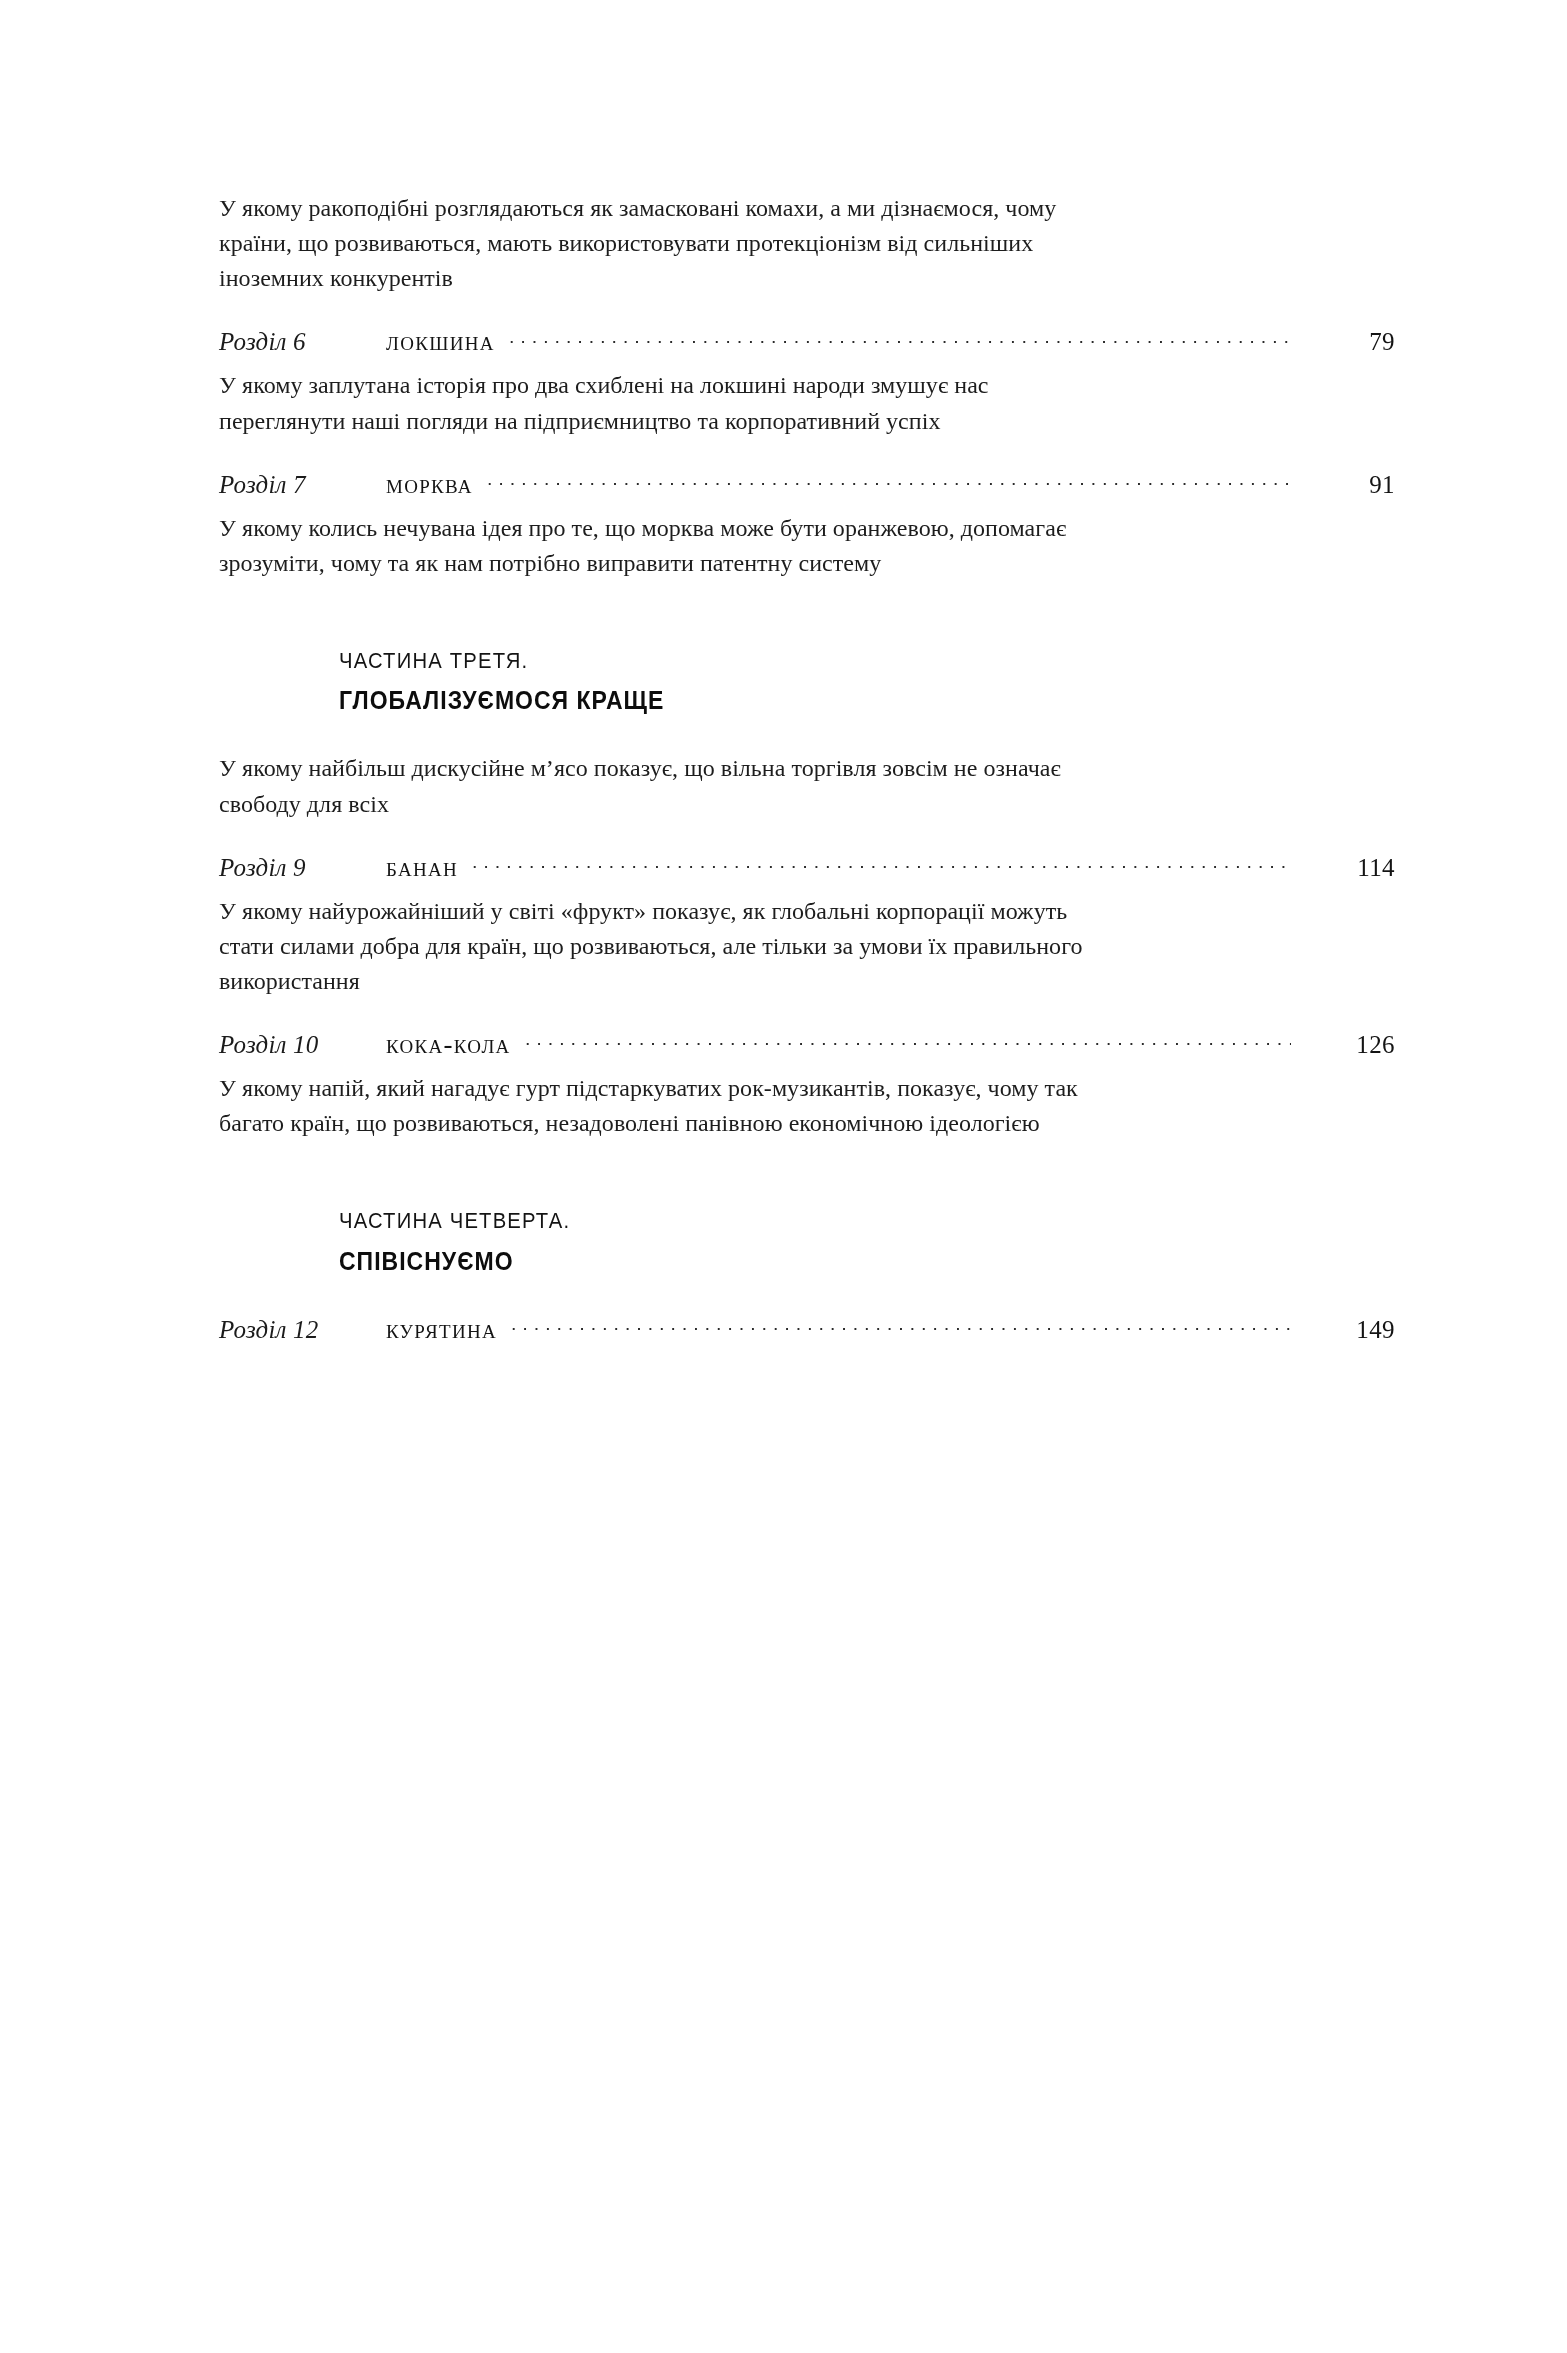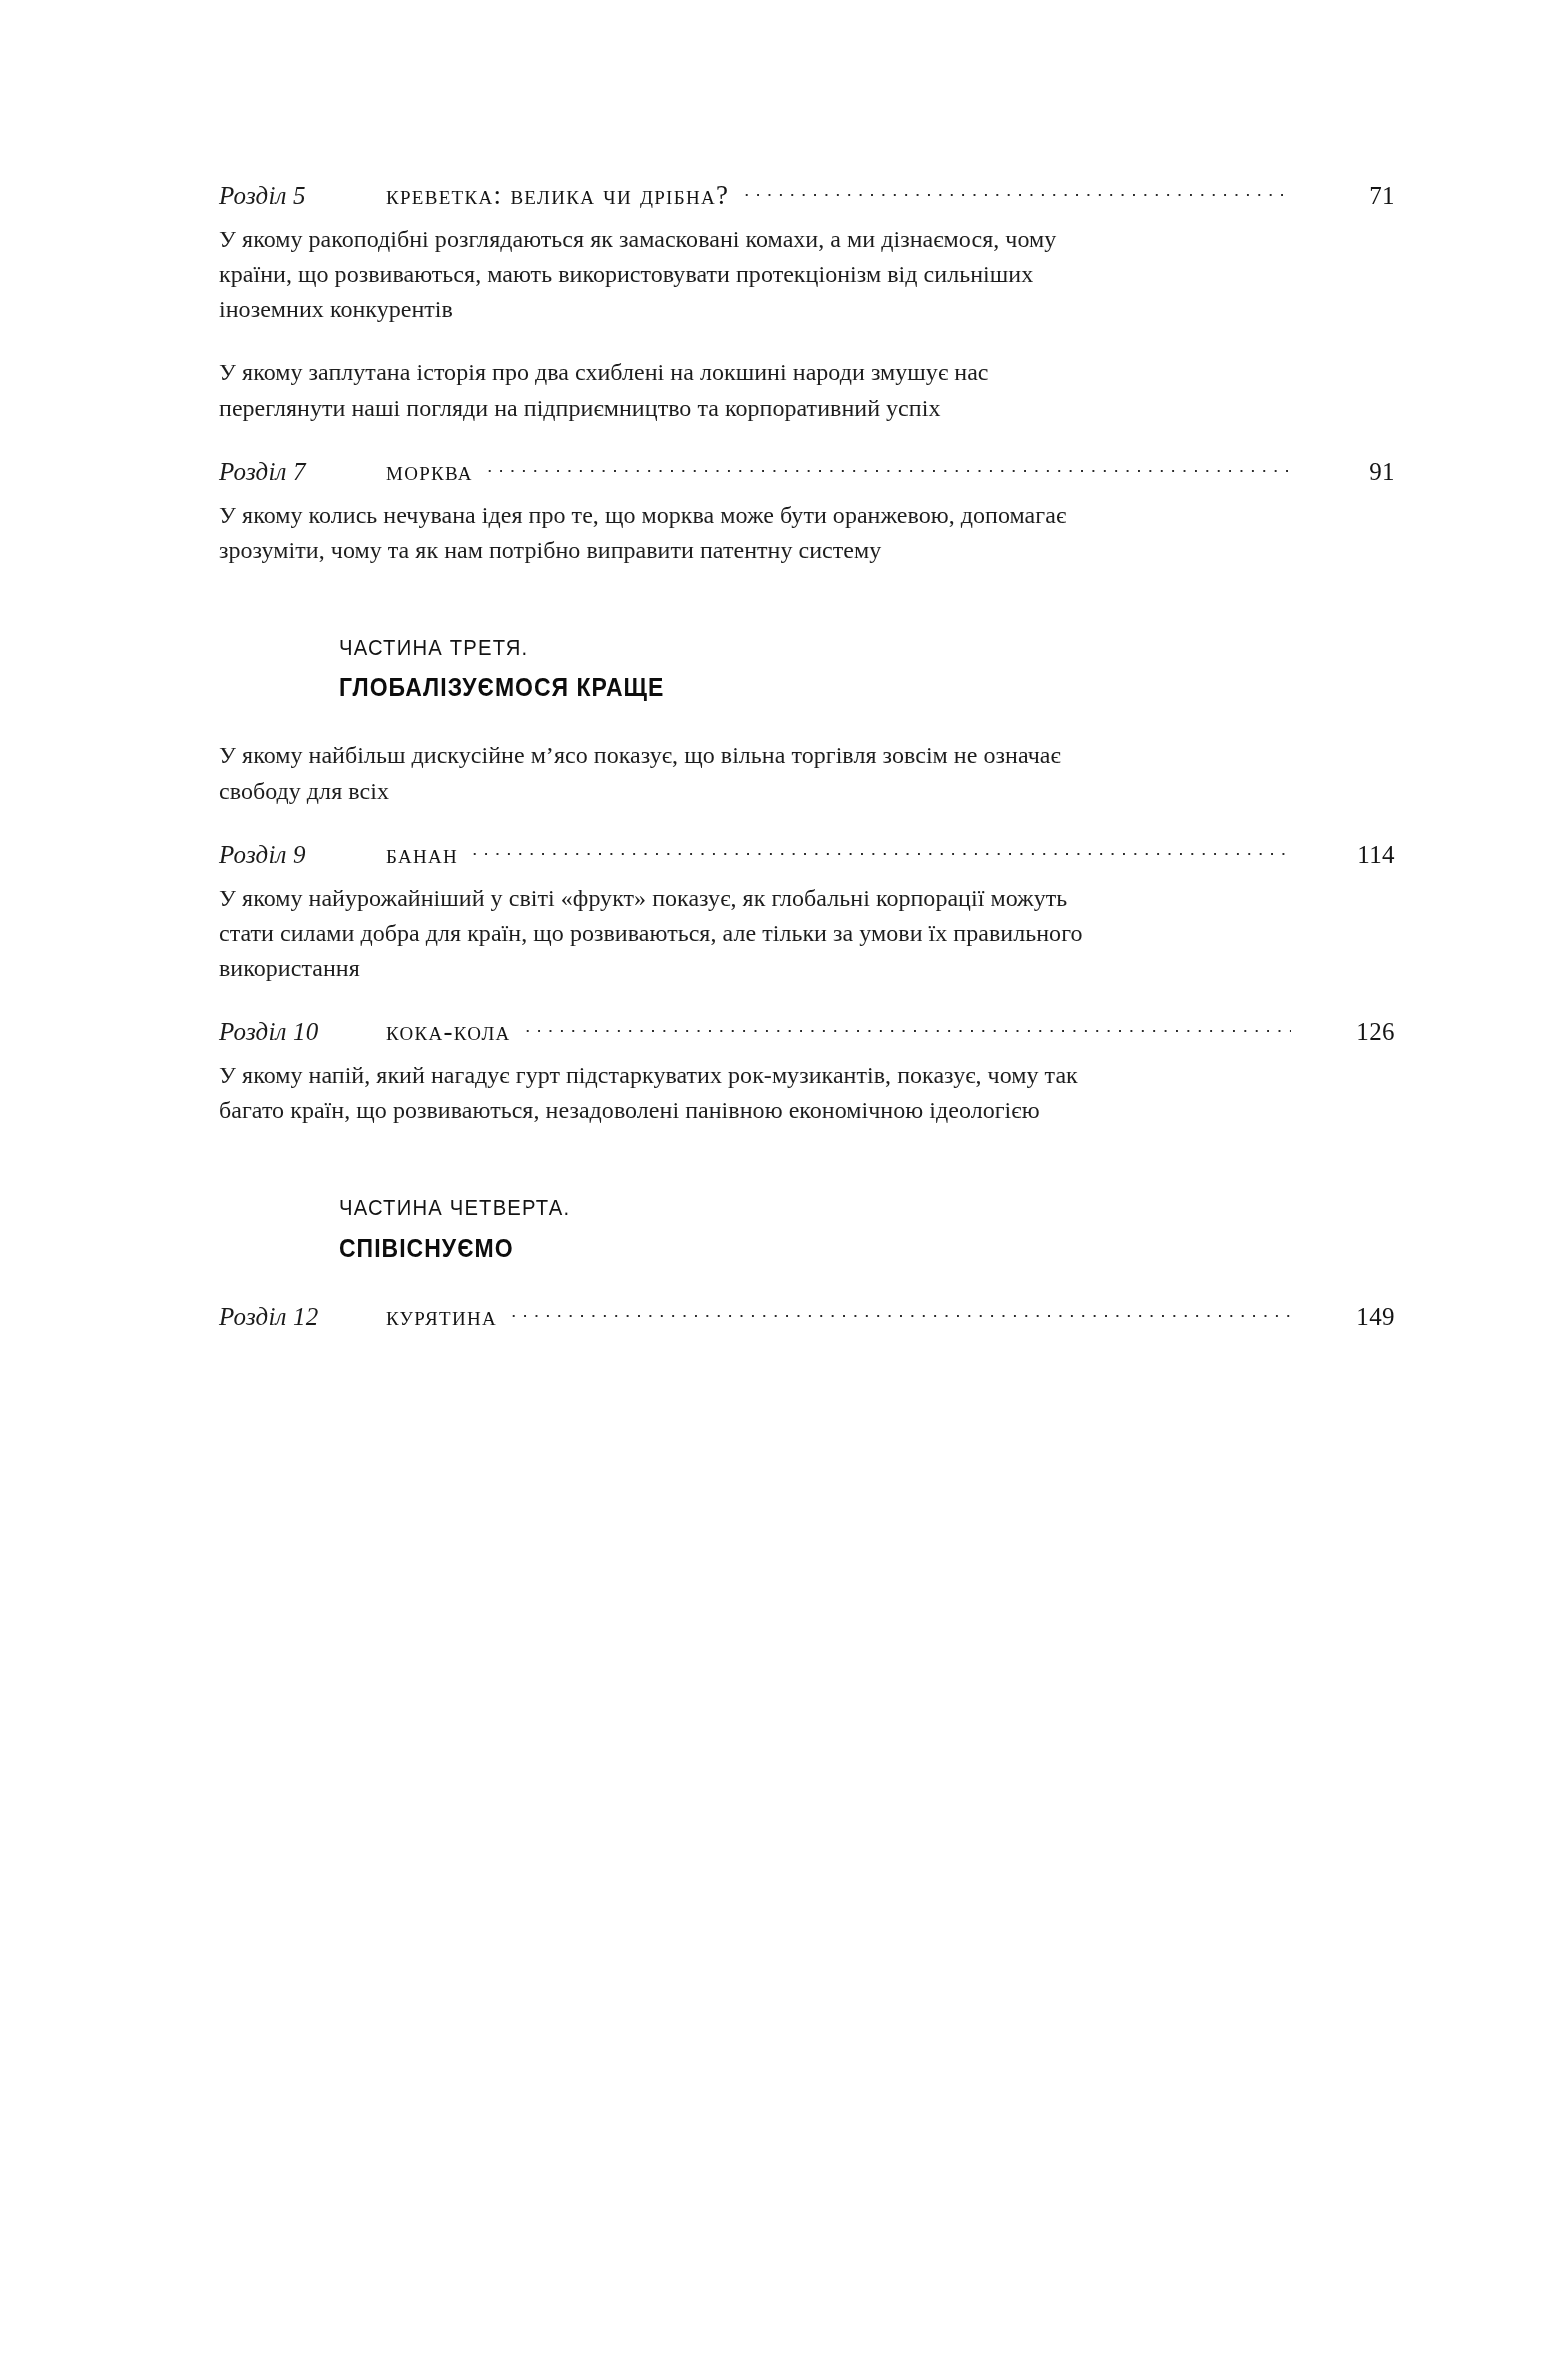--- a/index.html
+++ b/index.html
@@ -134,29 +134,29 @@
     transform-origin: left center;
     line-height: 1.0;
   }
 </style>
 </head>
 <body>
 
 <div class="page">
   <div class="toc" id="toc-root">
       <div class="entry">
-        <div class="entry-head">
-          <span class="ch-label">Розділ 5</span>
-          <span class="ch-title">Креветка: велика чи дрібна?</span>
-          <span class="leader"></span>
-          <span class="ch-page">71</span>
-        </div>
         <div class="ch-desc">У якому ракоподібні розглядаються як замасковані комахи, а ми дізнаємося, чому країни, що розвиваються, мають використовувати протекціонізм від сильніших іноземних конкурентів</div>
       </div>
       <div class="entry">
+        <div class="entry-head">
+          <span class="ch-label">Розділ 6</span>
+          <span class="ch-title">Локшина</span>
+          <span class="leader"></span>
+          <span class="ch-page">79</span>
+        </div>
         <div class="ch-desc">У якому заплутана історія про два схиблені на локшині народи змушує нас переглянути наші погляди на підприємництво та корпоративний успіх</div>
       </div>
       <div class="entry">
         <div class="entry-head">
           <span class="ch-label">Розділ 7</span>
           <span class="ch-title">Морква</span>
           <span class="leader"></span>
           <span class="ch-page">91</span>
         </div>
         <div class="ch-desc">У якому колись нечувана ідея про те, що морква може бути оранжевою, допомагає зрозуміти, чому та як нам потрібно виправити патентну систему</div>

